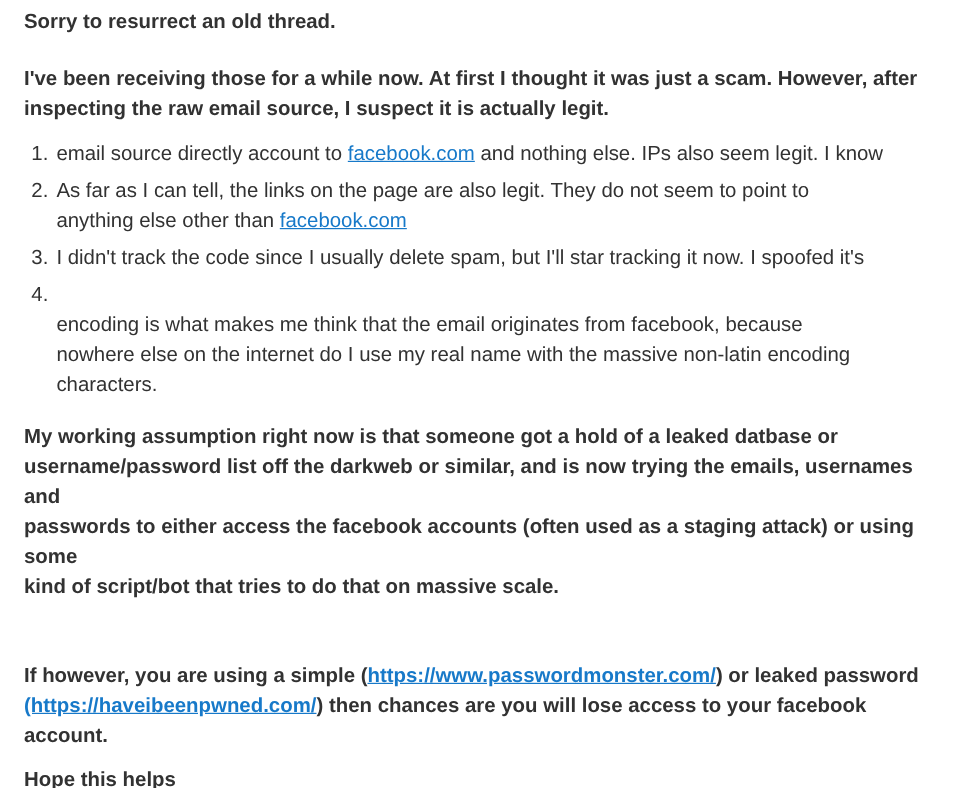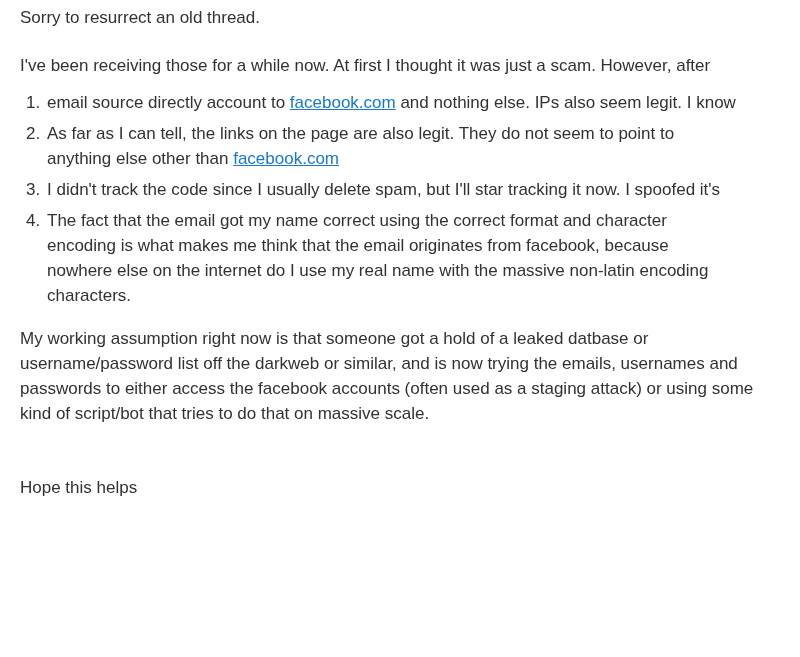--- a/index.html
+++ b/index.html
@@ -10,20 +10,21 @@
     background: #ffffff;
     color: #323232;
     font-family: "Liberation Sans", "DejaVu Sans", sans-serif;
     font-size: 17px;
     line-height: 25px;
     padding: 5px 20px 0 20px;
     overflow: hidden;
   }
   .post-body p {
     margin: 0 0 12px 0;
+    font-weight: bold;
   }
   .post-body > p:first-child {
     margin-bottom: 23px;
   }
   .post-body ol {
     margin: 0 0 18px 0;
     padding: 0 0 0 25px;
   }
   .post-body li {
     margin: 0 0 6px 0;
@@ -36,23 +37,24 @@
     color: var(--link-color, #1779c9);
     text-decoration: underline;
     cursor: pointer;
   }
 </style>
 </head>
 <body style="background: rgb(255, 255, 255); color: rgb(50, 50, 50);">
 
 <div class="post-body">
     <p><span>Sorry to resurrect an old thread.</span></p>
-    <p><span>I've been receiving those for a while now. At first I thought it was just a scam. However, after</span><br></p>
+    <p><span>I've been receiving those for a while now. At first I thought it was just a scam. However, after</span><br><span>inspecting the raw email source, I suspect it is actually legit.</span></p>
     <ol>
       <li><span>email source directly account to </span><a href="#" class="link">facebook.com</a><span> and nothing else. IPs also seem legit. I know</span><br></li>
       <li><span>As far as I can tell, the links on the page are also legit. They do not seem to point to</span><br><span>anything else other than </span><a href="#" class="link">facebook.com</a></li>
       <li><span>I didn't track the code since I usually delete spam, but I'll star tracking it now. I spoofed it's</span><br></li>
-      <li><span>The fact that the email got my name correct using the correct format and character</span><br><span>encoding is what makes me think that the email originates from facebook, because</span><br><span>nowhere else on the internet do I use my real name with the massive non-latin encoding</span><br><span>characters.</span></li>
+      <li><br><span>encoding is what makes me think that the email originates from facebook, because</span><br><span>nowhere else on the internet do I use my real name with the massive non-latin encoding</span><br><span>characters.</span></li>
     </ol>
     <p><span>My working assumption right now is that someone got a hold of a leaked datbase or</span><br><span>username/password list off the darkweb or similar, and is now trying the emails, usernames and</span><br><span>passwords to either access the facebook accounts (often used as a staging attack) or using some</span><br><span>kind of script/bot that tries to do that on massive scale.</span></p>
     <p><br></p>
+    <p><span>If however, you are using a simple (</span><a href="#" class="link">https://www.passwordmonster.com/</a><span>) or leaked password</span><br><a href="#" class="link">(https://haveibeenpwned.com/</a><span>) then chances are you will lose access to your facebook account.</span></p>
     <p><span>Hope this helps</span></p>
   </div>
 
 </body></html>

